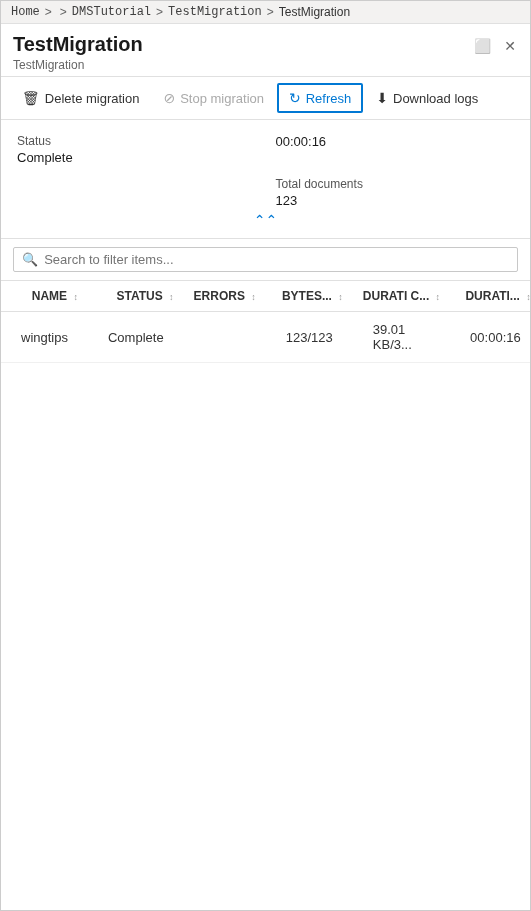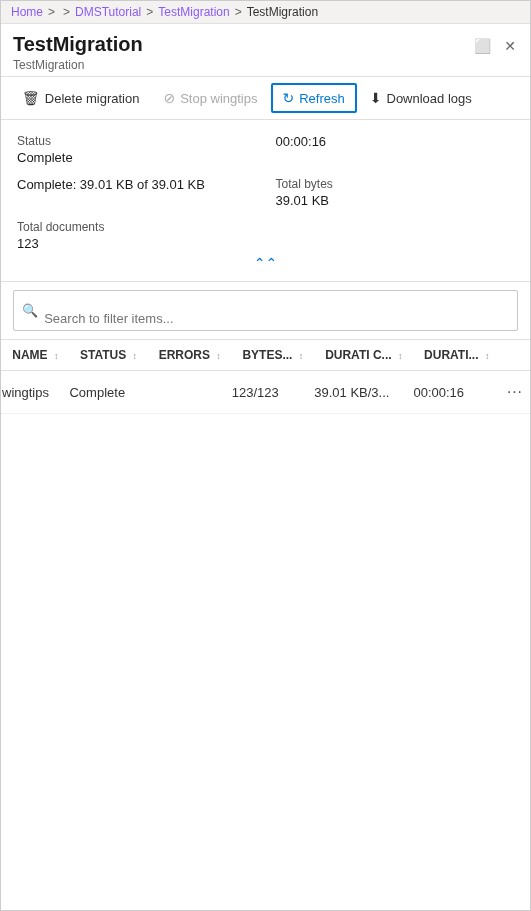--- a/index.html
+++ b/index.html
@@ -20,23 +20,24 @@
       padding: 4px 10px;
       font-size: 12px;
       color: #0078d4;
       display: flex;
       align-items: center;
       flex-wrap: wrap;
       gap: 2px;
       border-bottom: 1px solid #e0e0e0;
     }
     .breadcrumb a {
-      color: #8b5cf6;
+      color: #404040;
       text-decoration: none;
       cursor: pointer;
+      font-family: Liberation Mono, monospace;
     }
     .breadcrumb .sep {
       color: #666;
       margin: 0 3px;
     }
     .breadcrumb .current {
       color: #333;
       font-weight: 400;
     }
 
@@ -163,21 +164,20 @@
       margin-right: 6px;
       font-size: 13px;
     }
     .search-input {
       border: none;
       outline: none;
       font-size: 13px;
       color: #555;
       width: 100%;
       background: transparent;
-      margin-top: 16px;
     }
 
     
     .table-container {
       padding: 0;
     }
     table {
       width: 100%;
       border-collapse: collapse;
       font-size: 13px;
@@ -198,21 +198,21 @@
       display: inline-block;
       font-size: 9px;
       color: #999;
       margin-left: 3px;
       vertical-align: middle;
     }
     tbody tr {
       border-bottom: 1px solid #f0f0f0;
     }
     tbody td {
-      padding: 10px 1px;
+      padding: 10px 20px;
       color: #333;
       font-size: 13px;
       vertical-align: middle;
     }
     .more-btn {
       background: none;
       border: none;
       cursor: pointer;
       color: #555;
       font-size: 16px;
@@ -245,21 +245,21 @@
   </div>
 </div>
 
 <div class="toolbar">
   <button class="toolbar-btn">
     <span class="btn-icon">🗑</span>
     <span>Delete migration</span>
   </button>
   <button class="toolbar-btn disabled">
     <span class="btn-icon">⊘</span>
-    <span>Stop wingtips</span>
+    <span>Stop migration</span>
   </button>
   <button class="toolbar-btn active">
     <span class="btn-icon">↻</span>
     <span>Refresh</span>
   </button>
   <button class="toolbar-btn">
     <span class="btn-icon">⬇</span>
     <span>Download logs</span>
   </button>
 </div>
@@ -267,25 +267,20 @@
 <div class="info-panel">
   <div class="info-grid">
     <div>
       <div class="info-item-label">Status</div>
       <div class="info-item-value">Complete</div>
     </div>
     <div>
       <div class="info-item-value">00:00:16</div>
     </div>
     <div>
-      <div class="info-item-value">Complete: 39.01 KB of 39.01 KB</div>
-    </div>
-    <div>
-      <div class="info-item-label">Total bytes</div>
-      <div class="info-item-value">39.01 KB</div>
     </div>
     <div>
       <div class="info-item-label">Total documents</div>
       <div class="info-item-value">123</div>
     </div>
   </div>
   <div class="collapse-btn">
     <button class="collapse-icon">⌃⌃</button>
   </div>
 </div>

